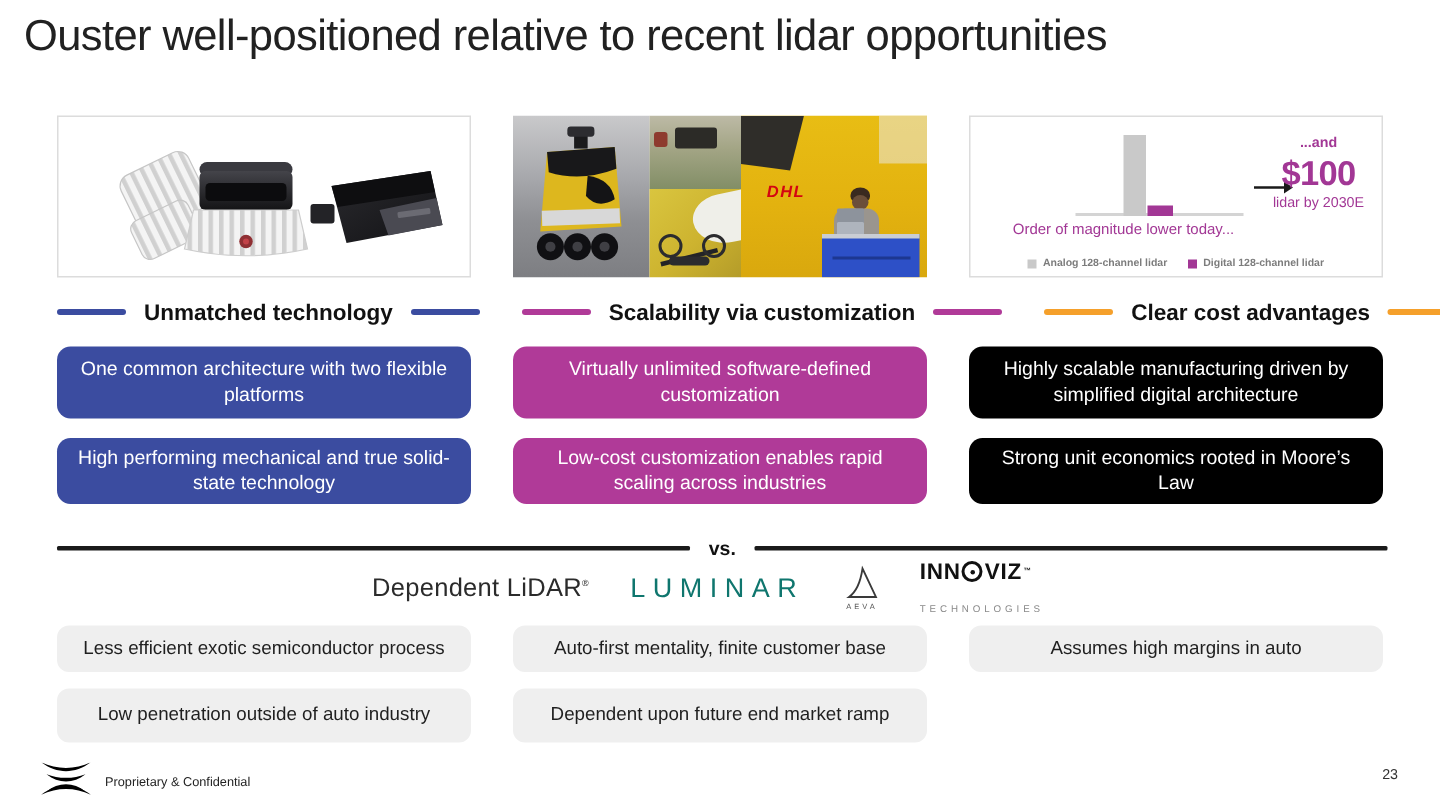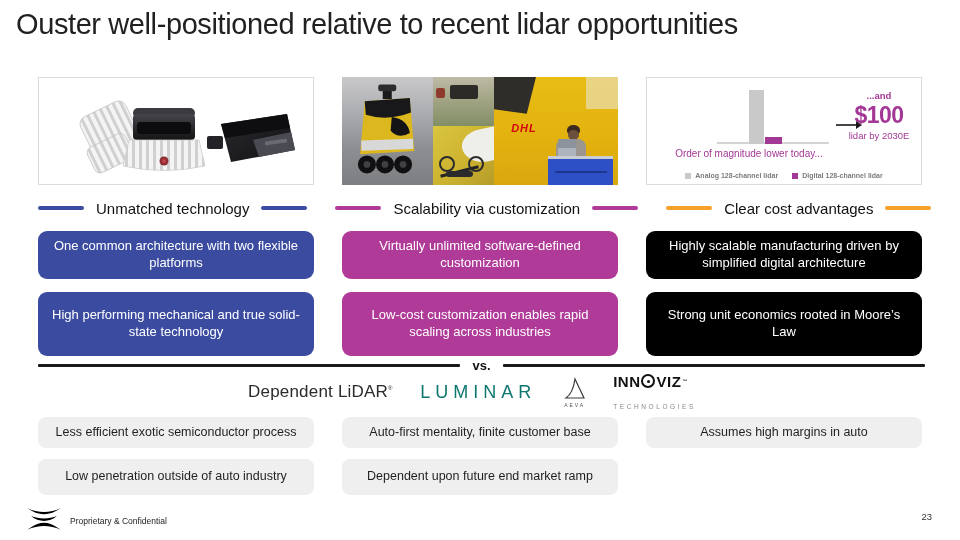--- a/index.html
+++ b/index.html
@@ -9,21 +9,21 @@
   
   .title{position:absolute;left:16px;top:8px;font-size:29px;font-weight:400;
          letter-spacing:-0.4px;color:#212121;}
 
   
   .cols{position:absolute;left:38px;width:884px;display:grid;
         grid-template-columns:repeat(3,1fr);column-gap:28px;}
   .row-images{top:77px;height:108px;}
   .row-headers{top:198px;height:20px;}
   .row-pros1{top:231px;height:48px;}
-  .row-pros2{top:292px;height:64px;}
+  .row-pros2{top:292px;height:44px;}
   .row-cons1{top:417px;height:31px;}
   .row-cons2{top:459px;height:36px;}
 
   
   .panel{border:1px solid #dcdcdc;background:#fff;box-sizing:border-box;position:relative;overflow:hidden;}
 
   
   .collage{display:flex;overflow:hidden;position:relative;}
   .photo-robot{flex:0 0 33%;position:relative;overflow:hidden;
     background:linear-gradient(180deg,#c9c9cb 0%,#aaabaf 35%,#8e8f93 65%,#7d7e82 100%);}
@@ -72,21 +72,21 @@
   .annot-sub{font-size:9.5px;font-weight:500;}
   .legend{position:absolute;left:0;right:0;bottom:5px;display:flex;justify-content:center;
     align-items:center;gap:14px;}
   .legend-item{display:flex;align-items:center;gap:4px;font-size:7px;font-weight:600;color:#7c7c7c;}
   .swatch{width:6px;height:6px;display:inline-block;}
   .swatch-analog{background:#c9c9c9;} .swatch-digital{background:#a23795;}
 
   
   .col-header{display:flex;align-items:center;justify-content:center;gap:12px;}
   .hline{height:4px;border-radius:2px;flex:0 0 46px;}
-  .hlabel{font-size:15px;font-weight:400;color:#111;white-space:nowrap;}
+  .hlabel{font-size:15px;font-weight:700;color:#111;white-space:nowrap;}
   .c0{background:#3b4ca0;} .c1{background:#b03a98;} .c2{background:#f5a02b;}
 
   
   .pro{border-radius:9px;display:flex;align-items:center;justify-content:center;
        text-align:center;color:#fff;font-size:13px;line-height:1.3;padding:4px 12px;box-sizing:border-box;}
   .bg0{background:#3b4ca0;} .bg1{background:#b03a98;} .bg2{background:#000000;}
 
   
   .vs-row{position:absolute;left:38px;width:887px;top:358px;display:flex;align-items:center;}
   .vs-line{flex:1;height:3px;background:#1a1a1a;border-radius:1px;}

